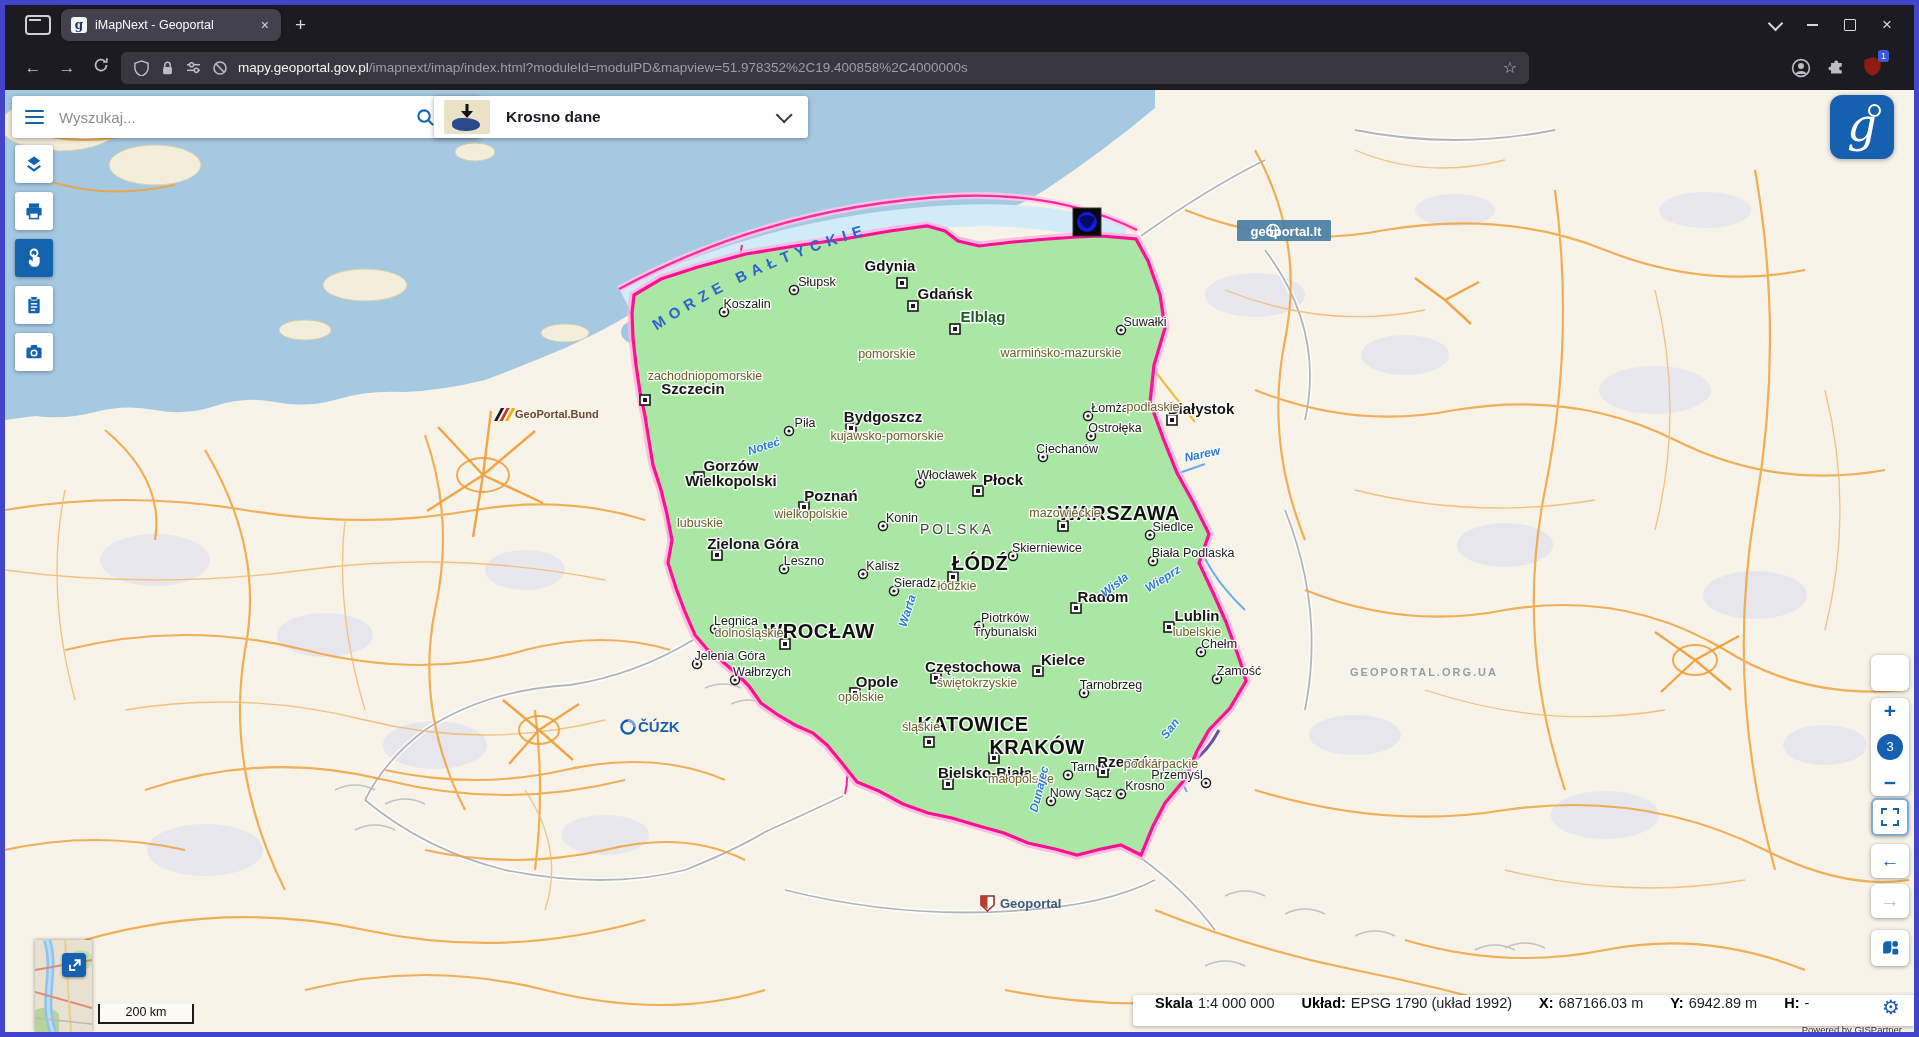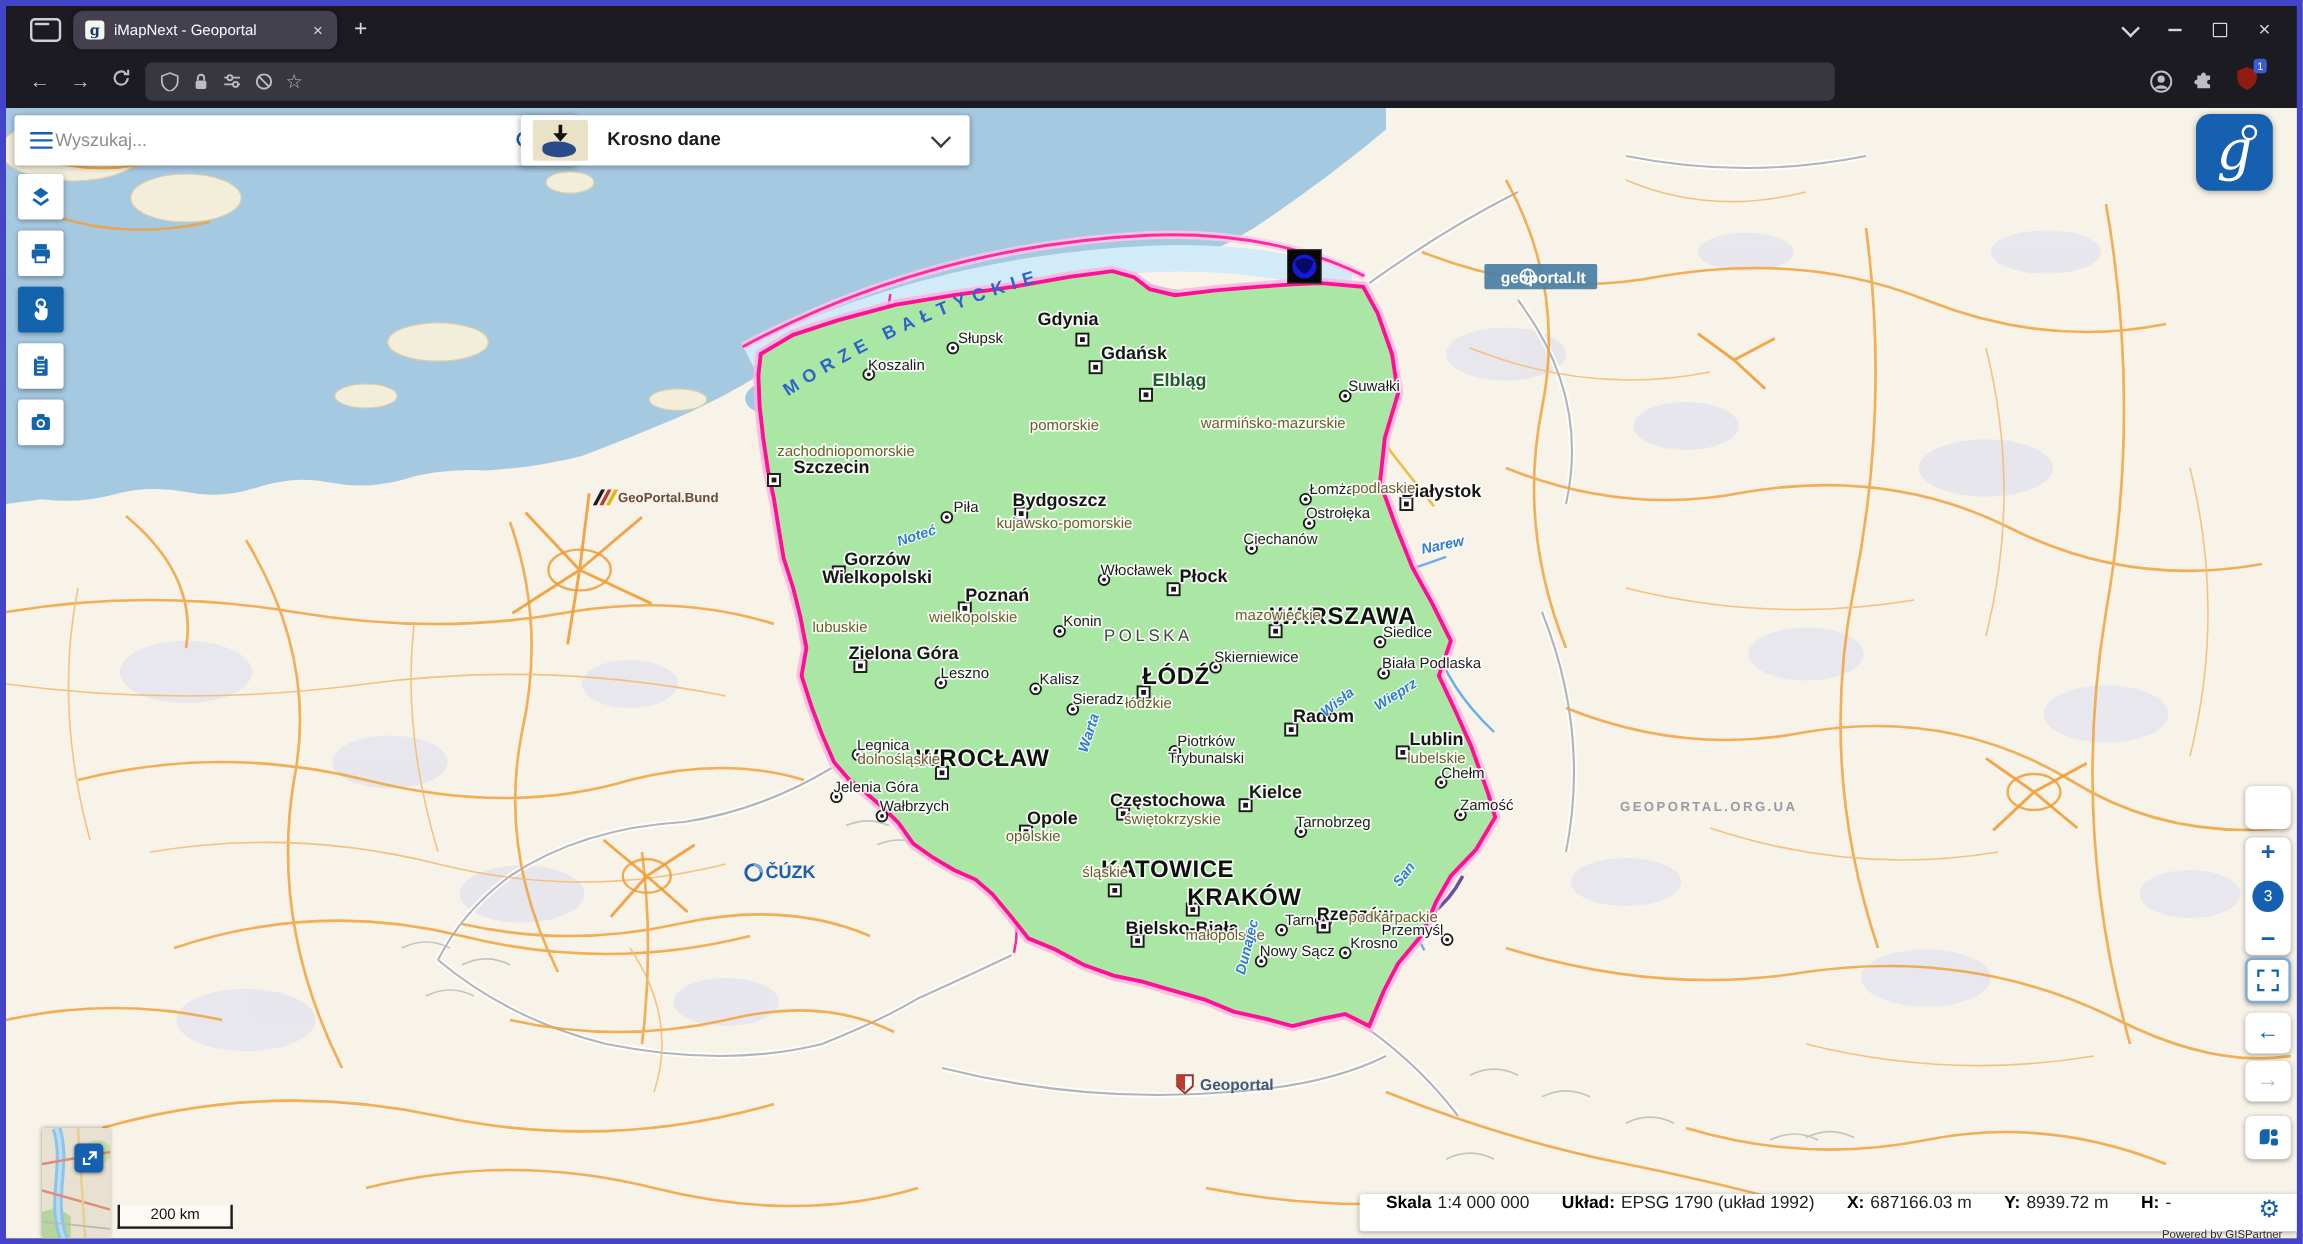--- a/index.html
+++ b/index.html
@@ -27,21 +27,21 @@
   .urltext{flex:1;font-size:13.5px;white-space:nowrap;overflow:hidden;color:#9d9daa}
   .url-domain{color:#f3f3f7}
   .star{font-size:16px;color:#bcbcc6}
   .nav-right{margin-left:auto;display:flex;align-items:center;gap:16px;padding-right:18px}
   .ext-wrap{position:relative}
   .badge{position:absolute;top:-6px;right:-7px;background:#3b5bd6;color:#fff;font-size:9px;padding:0 3px;border-radius:3px;line-height:12px}
   
   .maparea{position:relative;flex:1;background:#f7f3e8;overflow:hidden}
   .maparea > svg.basemap{position:absolute;left:0;top:0}
   .panel{position:absolute;background:#fff;border-radius:3px;box-shadow:0 1px 5px rgba(0,0,0,.35)}
-  .searchpanel{left:7px;top:6px;width:468px;height:42px;display:flex;align-items:center;padding:0 13px;box-sizing:border-box}
+  .searchpanel{left:7px;top:6px;width:468px;height:42px;display:flex;align-items:center;gap:13px;padding:0 13px;box-sizing:border-box}
   .hamb{display:flex;flex-direction:column;gap:3.5px}
   .hamb i{display:block;width:19px;height:2.6px;background:#1464ad;border-radius:1px}
   .search-input{flex:1;border:none;outline:none;font-size:15px;color:#333;font-family:"Liberation Sans",sans-serif;background:transparent}
   .search-input::placeholder{color:#8d8d8d}
   .kebab{color:#1464ad;font-size:19px;font-weight:bold}
   .dlpanel{left:429px;top:6px;width:374px;height:42px;display:flex;align-items:center;gap:16px;padding:0 10px;box-sizing:border-box}
   .dltile{width:46px;height:34px;background:#e9e2c6;border-radius:2px;position:relative;flex:none;overflow:hidden}
   .dltile .blob{position:absolute;left:8px;bottom:3px;width:28px;height:13px;background:#2b4a8c;border-radius:40% 60% 50% 50%}
   .dltile svg{position:absolute;left:13px;top:2px}
   .dl-label{font-size:15.5px;font-weight:600;color:#1b1b20}
@@ -133,20 +133,21 @@
       <svg width="17" height="15" viewBox="0 0 18 16">
           <line x1="2" y1="5" x2="16" y2="5" stroke="#bcbcc6" stroke-width="1.6"></line>
           <circle cx="7" cy="5" r="2.2" fill="#38373f" stroke="#bcbcc6" stroke-width="1.6"></circle>
           <line x1="2" y1="11" x2="16" y2="11" stroke="#bcbcc6" stroke-width="1.6"></line>
           <circle cx="12" cy="11" r="2.2" fill="#38373f" stroke="#bcbcc6" stroke-width="1.6"></circle>
         </svg>
       <svg width="16" height="16" viewBox="0 0 16 16">
           <circle cx="8" cy="8" r="6" fill="none" stroke="#bcbcc6" stroke-width="1.6"></circle>
           <line x1="3.8" y1="3.8" x2="12.2" y2="12.2" stroke="#bcbcc6" stroke-width="1.6"></line>
         </svg>
+      <div class="urltext"><span class="url-domain">mapy.geoportal.gov.pl</span><span>/imapnext/imap/index.html?moduleId=modulPD&amp;mapview=51.978352%2C19.400858%2C4000000s</span></div>
       <div class="star">☆</div>
     </div>
     <div class="nav-right">
       <svg width="20" height="20" viewBox="0 0 20 20">
           <circle cx="10" cy="10" r="8.4" fill="none" stroke="#bcbcc6" stroke-width="1.6"></circle>
           <circle cx="10" cy="8" r="3" fill="#bcbcc6"></circle>
           <path d="M4.5 16c1-4 10-4 11 0" fill="#bcbcc6"></path>
         </svg>
       <svg width="20" height="20" viewBox="0 0 22 22">
           <path d="M4 8h4a2.4 2.4 0 114.6 0H17v4.4a2.4 2.4 0 100 4.6V21H4v-4a2.4 2.4 0 110-4.6z" fill="#bcbcc6" transform="scale(.9) translate(1,-2)"></path>
@@ -551,21 +552,21 @@
           <path d="M6,24 V12 q0,-6 6,-6 h6 v12 q0,6 -6,6 z" fill="#1464ad"></path>
           <circle cx="23.5" cy="10" r="4.2" fill="#1464ad"></circle>
           <rect x="19.5" y="17" width="8.5" height="8.5" rx="2" fill="#1464ad"></rect>
         </svg>
     </div>
 
     <div class="statusbar">
       <span class="sb-g"><span class="sb-b">Skala</span><span>1:4 000 000</span></span>
       <span class="sb-g"><span class="sb-b">Układ:</span><span>EPSG 1790 (układ 1992)</span></span>
       <span class="sb-g"><span class="sb-b">X:</span><span>687166.03 m</span></span>
-      <span class="sb-g"><span class="sb-b">Y:</span><span>8939.72 m</span></span>
+      <span class="sb-g"><span class="sb-b">Y:</span><span>6942.89 m</span></span>
       <span class="sb-g"><span class="sb-b">H:</span><span>-</span></span>
       <span class="gearbtn">⚙</span>
     </div>
     <div class="poweredby">Powered by GISPartner</div>
 
     <div class="scalebar"><span>200 km</span></div>
     <div class="minimap">
       <svg width="57" height="92" viewBox="0 0 57 92">
         <rect width="57" height="92" fill="#e8e0d0"></rect>
         <path d="M0,70 q14,-6 24,4 l0,18 -24,0z" fill="#b7d49a"></path>

